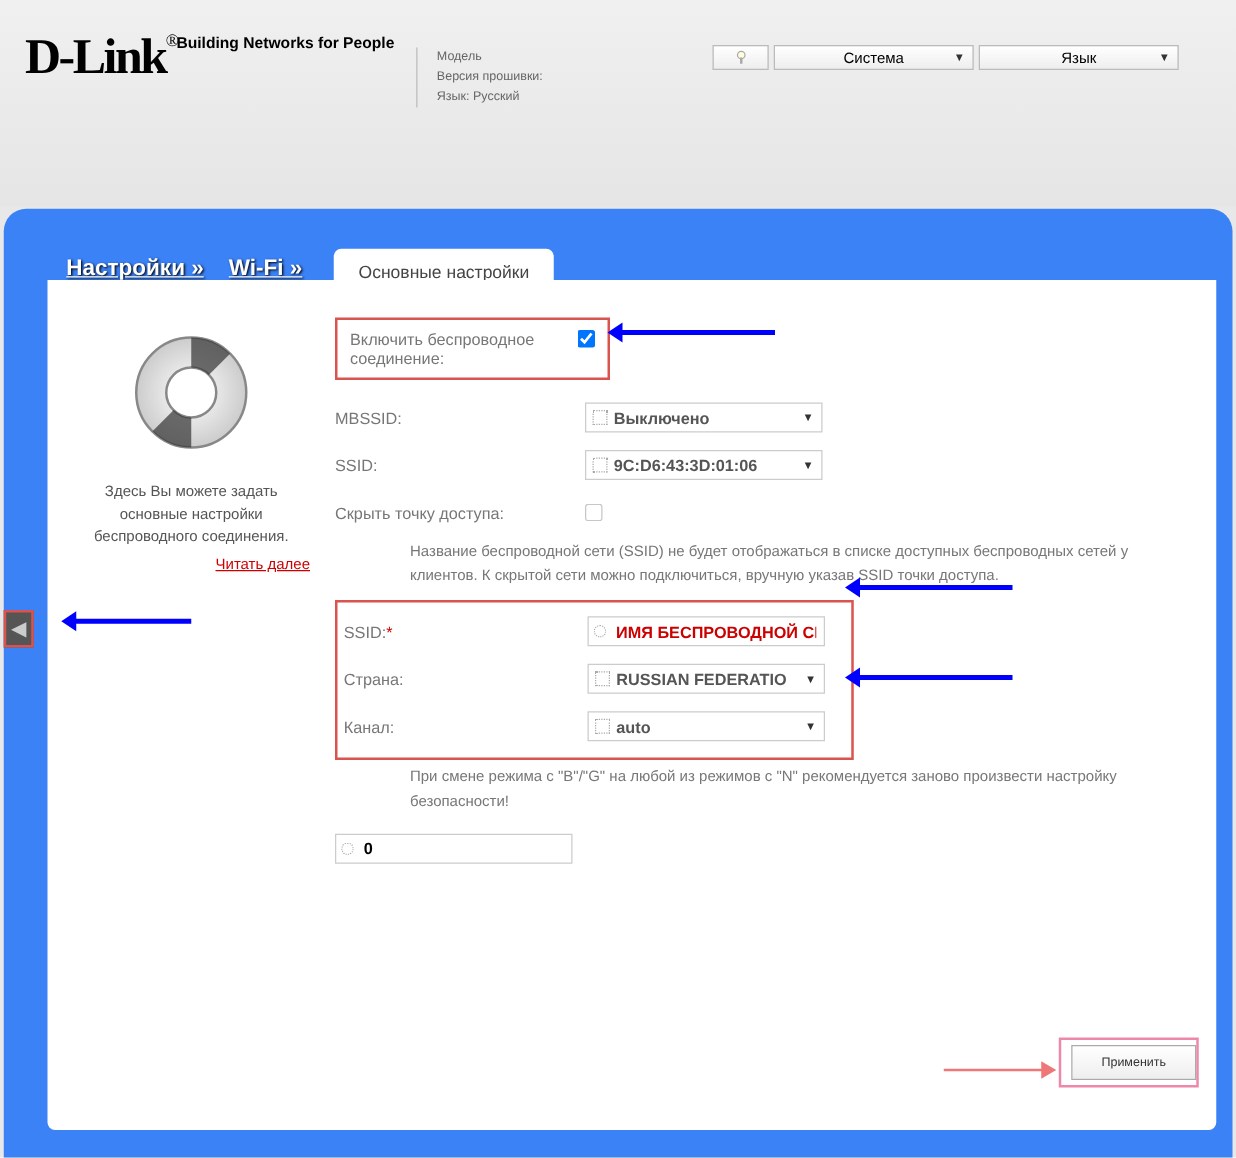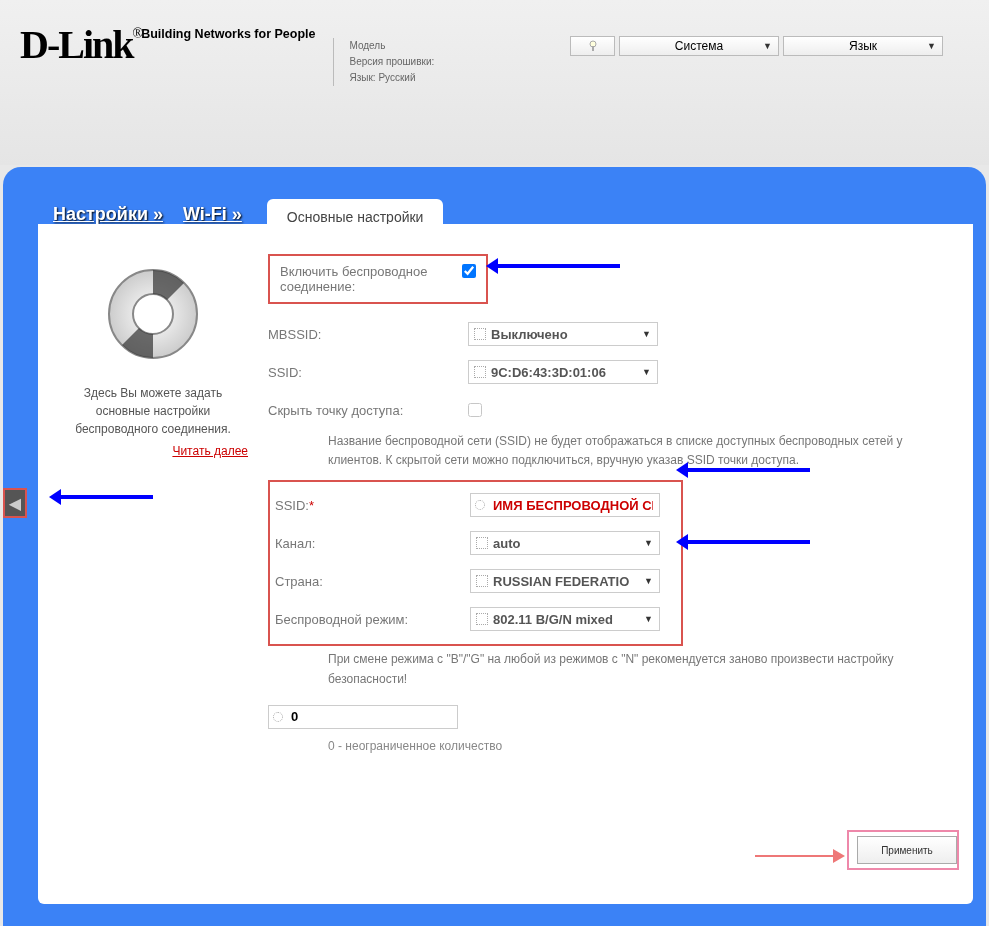--- a/index.html
+++ b/index.html
@@ -136,44 +136,37 @@
         <input type="checkbox" class="chk" style="opacity: 0.4;">
       </div>
       <div class="note">Название беспроводной сети (SSID) не будет отображаться в списке доступных беспроводных сетей у клиентов. К скрытой сети можно подключиться, вручную указав SSID точки доступа.</div>
 
       <div class="red-box" style="padding:5px 5px; width:415px;">
         <div class="row">
           <div class="label" style="width:195px;"><span>SSID:</span><span class="req">*</span></div>
           <div class="inp-wrap"><input class="inp" style="color: rgb(204, 0, 0);" value="ИМЯ БЕСПРОВОДНОЙ СЕТИ"></div>
         </div>
         <div class="row">
-          <div class="label" style="width:195px;">Канал:</div>
-          <div class="sel">
-              <span>auto</span>
-            </div>
-        </div>
-        <div class="row">
           <div class="label" style="width:195px;">Страна:</div>
           <div class="sel">
               <span>RUSSIAN FEDERATIO</span>
             </div>
         </div>
         <div class="row">
-          <div class="label" style="width:195px;">Беспроводной режим:</div>
+          <div class="label" style="width:195px;">Канал:</div>
           <div class="sel">
-              <span>802.11 B/G/N mixed</span>
+              <span>auto</span>
             </div>
         </div>
       </div>
       <div class="note">При смене режима с "B"/"G" на любой из режимов с "N" рекомендуется заново произвести настройку безопасности!</div>
 
       <div class="row" style="margin-top:10px;">
         <div class="inp-wrap"><input class="inp" value="0" style=""></div>
       </div>
-      <div class="note-small">0 - неограниченное количество</div>
     </div>
 
     <div class="apply-frame"></div>
     <button class="apply-btn">Применить</button>
   </div>
 </div>
 
 <div class="expand-tab">
   <span>◀</span>
 </div>

